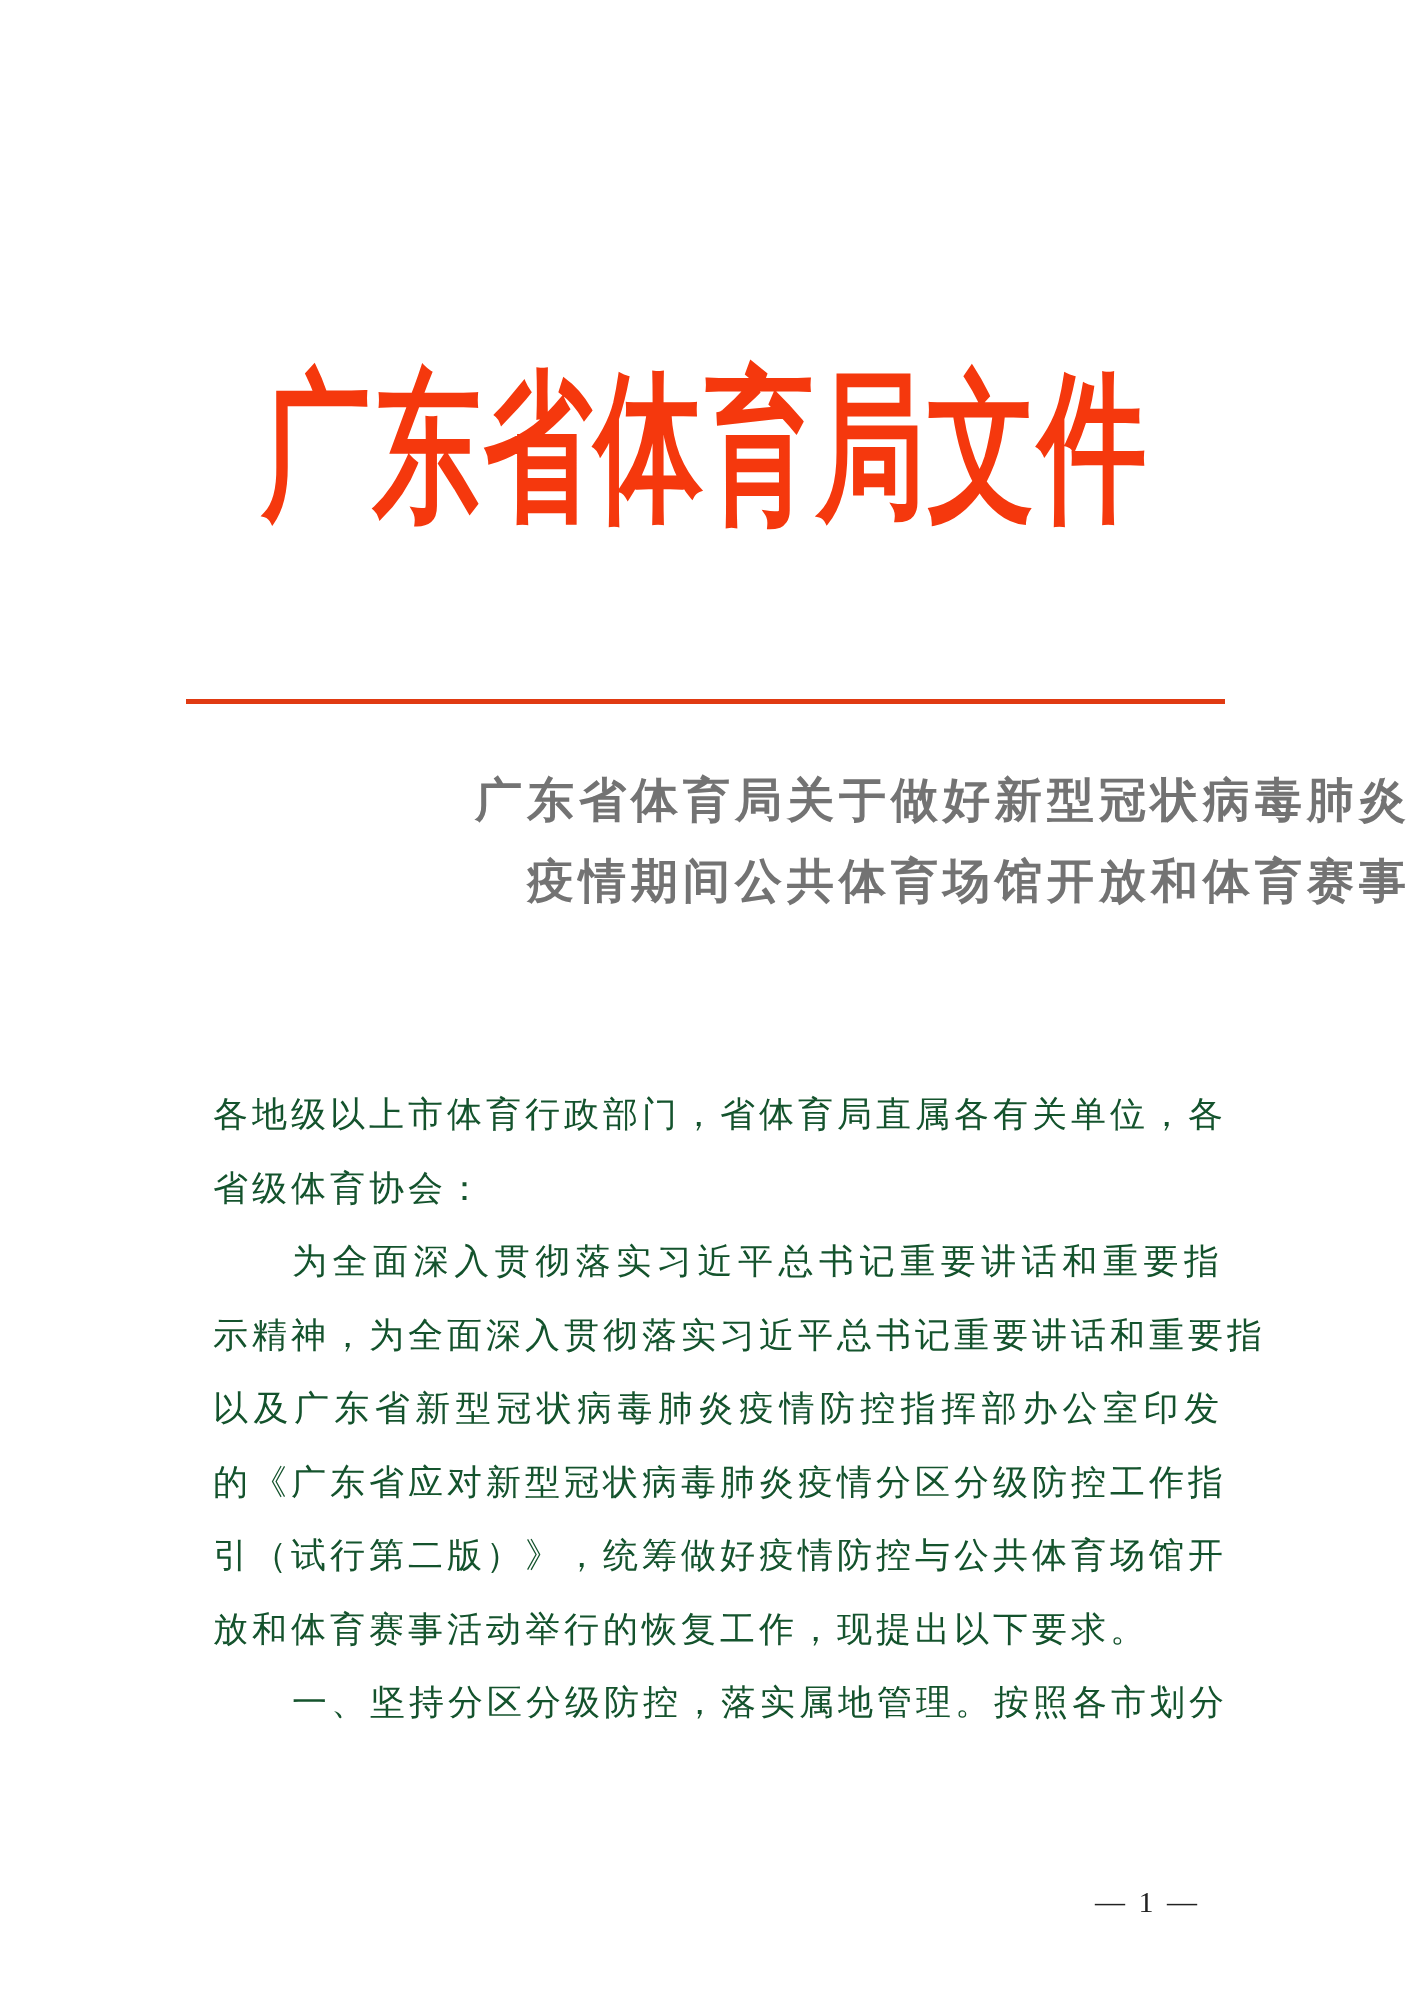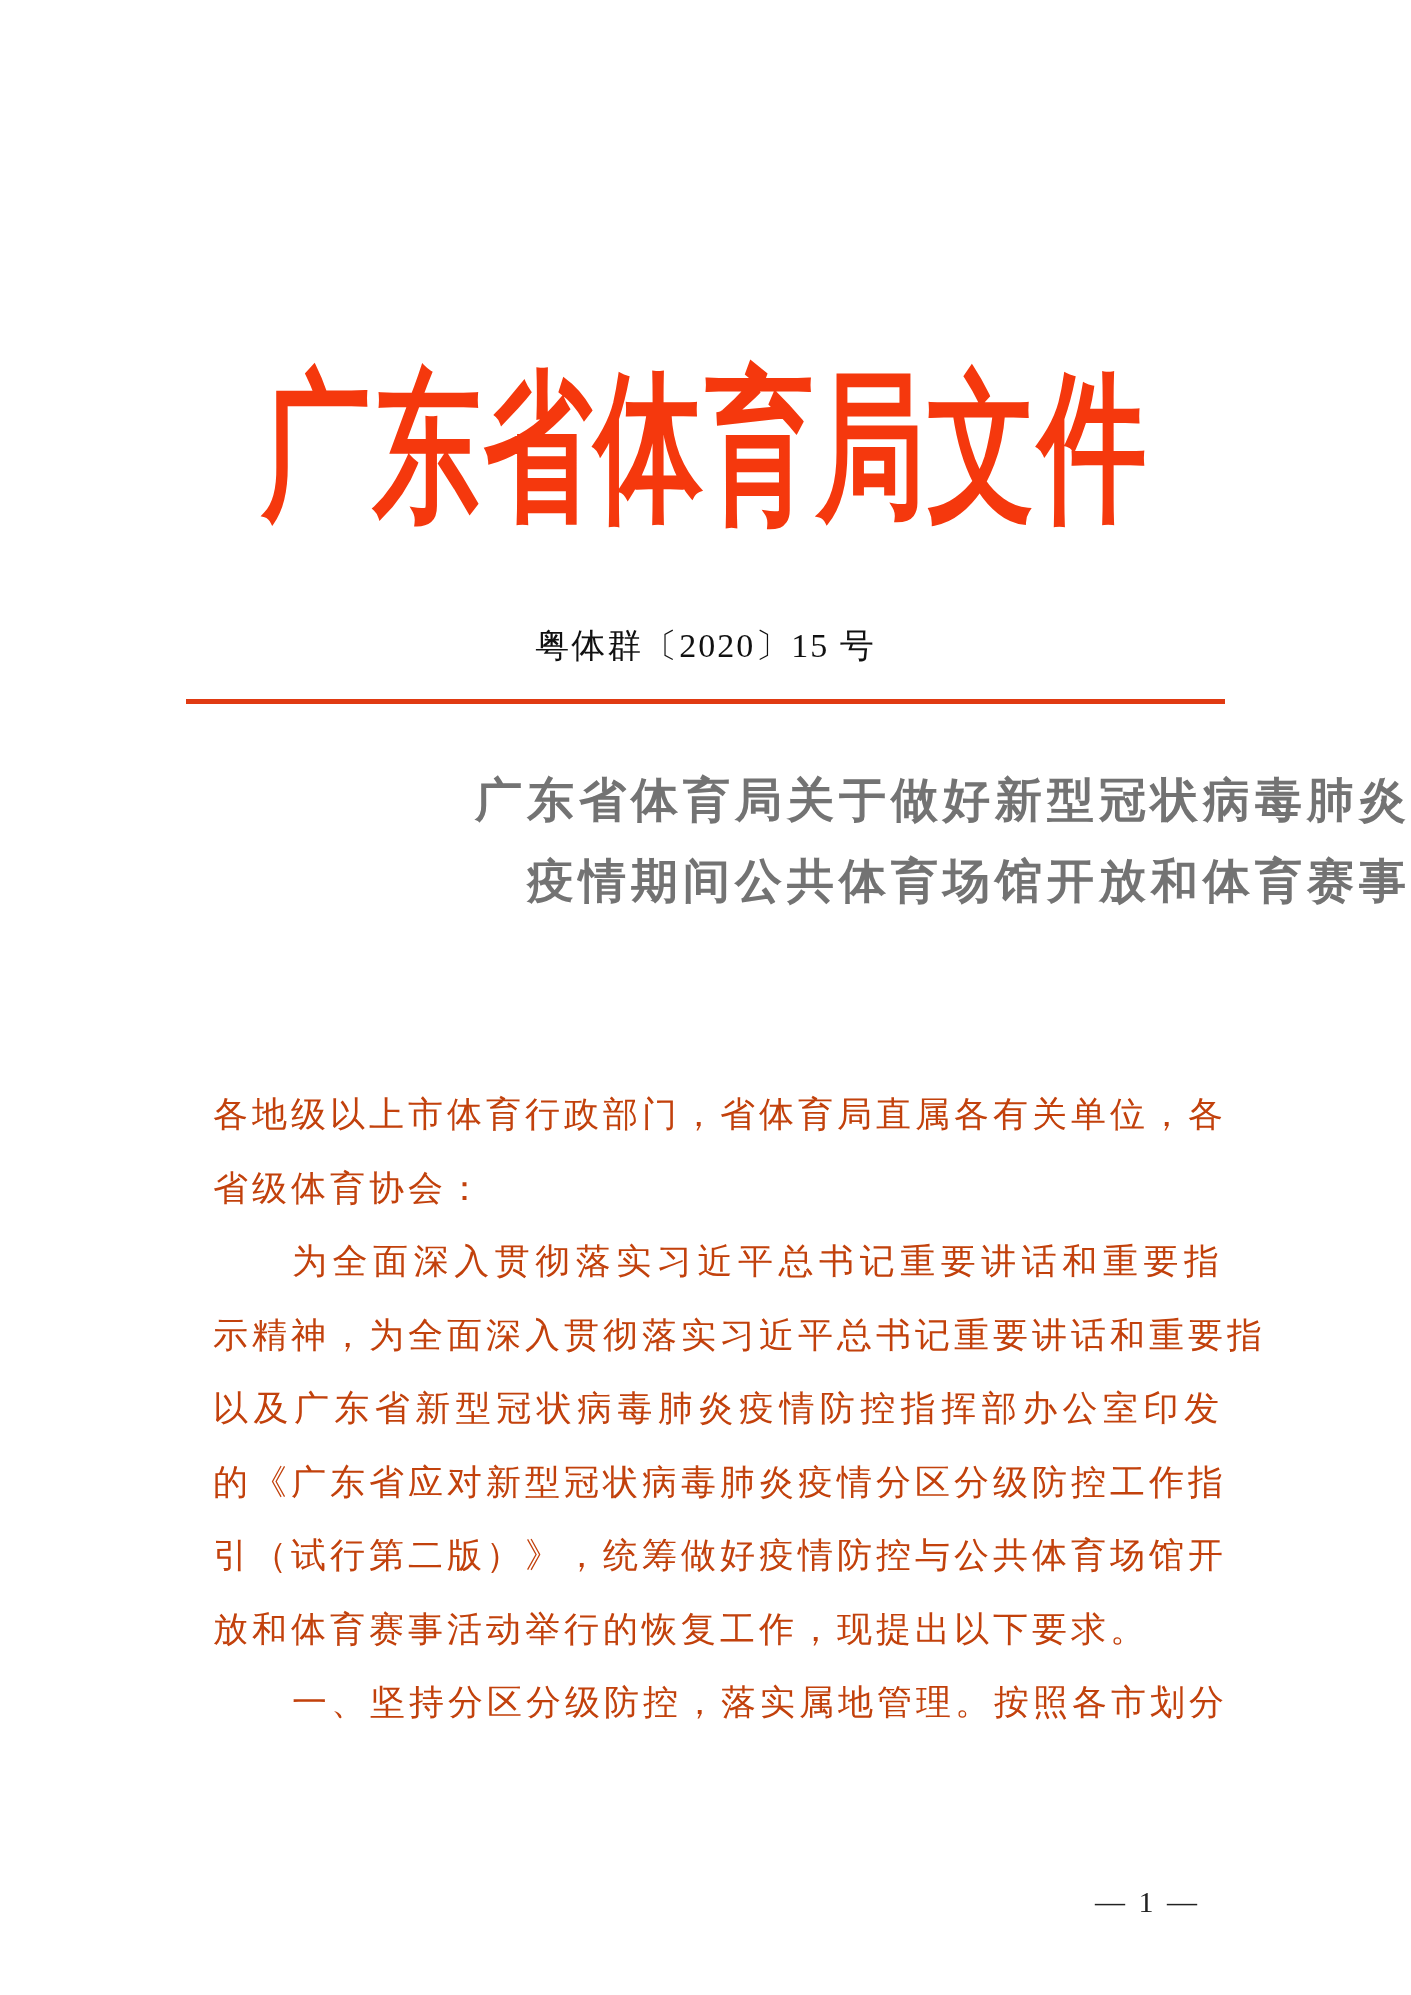--- a/index.html
+++ b/index.html
@@ -71,21 +71,21 @@
   }
   
   .doc-body {
     position: absolute;
     top: 1070px;
     left: 213px;
     width: 1010px;
     font-size: 35px;
     line-height: 73.5px;
     letter-spacing: 4px;
-    color: #c2410c;
+    color: #14532d;
   }
   .doc-body .body-line {
     height: 73.5px;
     text-align: justify;
     text-align-last: justify;
     white-space: nowrap;
   }
   .doc-body .body-line.no-justify {
     text-align: center;
     text-align-last: left;
@@ -109,21 +109,20 @@
 </style>
 </head>
 <body>
 
 <div class="page">
 
   <div class="banner">
     <span>广东省体育局文件</span>
   </div>
 
-  <div class="doc-number">粤体群〔2020〕15 号</div>
 
   <div class="red-rule"></div>
 
   <div class="doc-title">
       <div class="title-line">广东省体育局关于做好新型冠状病毒肺炎</div>
       <div class="title-line">疫情期间公共体育场馆开放和体育赛事</div>
     </div>
 
   <div class="doc-body">
       <div class="body-line">各地级以上市体育行政部门，省体育局直属各有关单位，各</div>

